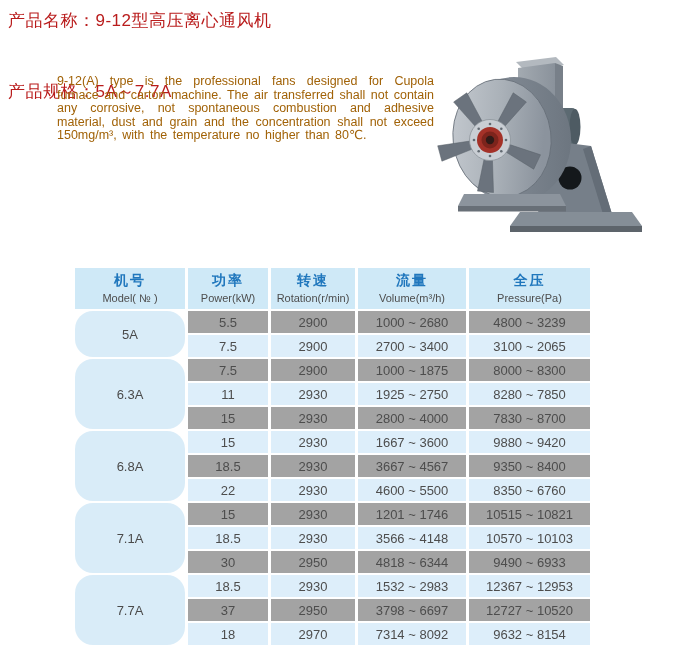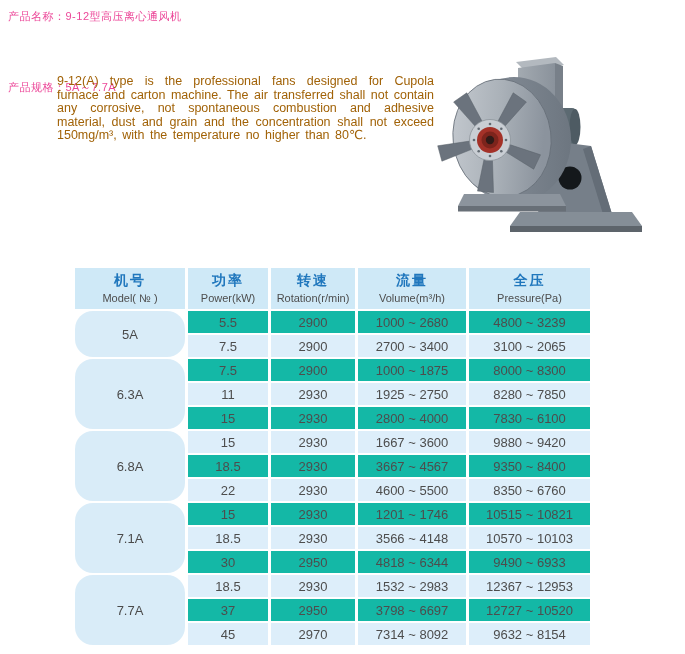--- a/index.html
+++ b/index.html
@@ -1,21 +1,21 @@
 <!DOCTYPE html>
 <html style="--table-header-bg: #cfe9f7; --table-header-cn-text: #2077bd; --table-row-alt-bg: #ddeefa; --table-model-bg: #d9ecf8; --table-text: #4d4d4d; --fan-body: #9aa3ac; --fan-hub-red: #a33128;"><head>
 <meta charset="utf-8">
 <style>
   html,body{margin:0;padding:0;}
   body{
     width:685px;height:654px;position:relative;background:#ffffff;
     font-family:"Liberation Sans","DejaVu Sans",sans-serif;overflow:hidden;
   }
   .meta-line{
-    position:absolute;left:8px;font-size:11px;color:#ec4899;letter-spacing:.5px;
+    position:absolute;left:8px;font-size:17px;color:#b91c1c;letter-spacing:.5px;
   }
   .meta-line.l1{top:9px;}
   .meta-line.l2{top:37px;margin-top:43px;}
   .intro{position:absolute;left:57px;top:66px;width:377px;}
   .desc-cn{
     margin:0;font-size:15px;font-weight:bold;color:#0d0d0d;line-height:22px;
     text-align:justify;text-indent:2em;letter-spacing:.5px;
   }
   .desc-en{
     margin:9px 0 0 0;font-size:12.5px;color:#a16207;line-height:13.6px;
@@ -27,21 +27,21 @@
     position:absolute;left:72px;top:266px;width:518px;
     border-collapse:separate;border-spacing:3px 2px;table-layout:fixed;
   }
   th{
     background:var(--table-header-bg,#cfe9f7);
     padding:4px 0 5px 0;vertical-align:middle;
   }
   .h-cn{color:var(--table-header-cn-text,#2077bd);font-size:14px;font-weight:bold;letter-spacing:2px;text-align:center;}
   .h-en{color:var(--table-text,#4d4d4d);font-size:11px;font-weight:normal;margin-top:2px;}
   td{height:20px;text-align:center;vertical-align:middle;font-size:13px;}
-  td.val{color:var(--table-text,#4d4d4d);background:#14b8a6;}
+  td.val{color:var(--table-text,#4d4d4d);background:#a3a3a3;}
   tr.blue td.val{background:var(--table-row-alt-bg,#ddeefa);}
   td.model{background:var(--table-model-bg,#d9ecf8);color:#4a4a4a;border-radius:18px;}
   col.c-model{width:110px;}col.c-power{width:80px;}col.c-rot{width:84px;}
   col.c-vol{width:108px;}col.c-pres{width:121px;}
 </style>
 </head>
 <body>
 
 <div class="meta-line l1">产品名称：9-12型高压离心通风机</div>
 <div class="meta-line l2">产品规格：5A～7.7A</div>
@@ -179,21 +179,21 @@
       <tr class="blue">
         <td class="val">11</td>
         <td class="val">2930</td>
         <td class="val">1925 ~ 2750</td>
         <td class="val">8280 ~ 7850</td>
       </tr>
       <tr class="white">
         <td class="val">15</td>
         <td class="val">2930</td>
         <td class="val">2800 ~ 4000</td>
-        <td class="val">7830 ~ 6100</td>
+        <td class="val">7830 ~ 8700</td>
       </tr>
       <tr class="blue">
         <td class="model" rowspan="3">6.8A</td>
         <td class="val">15</td>
         <td class="val">2930</td>
         <td class="val">1667 ~ 3600</td>
         <td class="val">9880 ~ 9420</td>
       </tr>
       <tr class="white">
         <td class="val">18.5</td>
@@ -233,19 +233,19 @@
         <td class="val">1532 ~ 2983</td>
         <td class="val">12367 ~ 12953</td>
       </tr>
       <tr class="white">
         <td class="val">37</td>
         <td class="val">2950</td>
         <td class="val">3798 ~ 6697</td>
         <td class="val">12727 ~ 10520</td>
       </tr>
       <tr class="blue">
-        <td class="val">45</td>
+        <td class="val">18</td>
         <td class="val">2970</td>
         <td class="val">7314 ~ 8092</td>
         <td class="val">9632 ~ 8154</td>
       </tr>
     </tbody>
 </table>
 
 </body></html>

